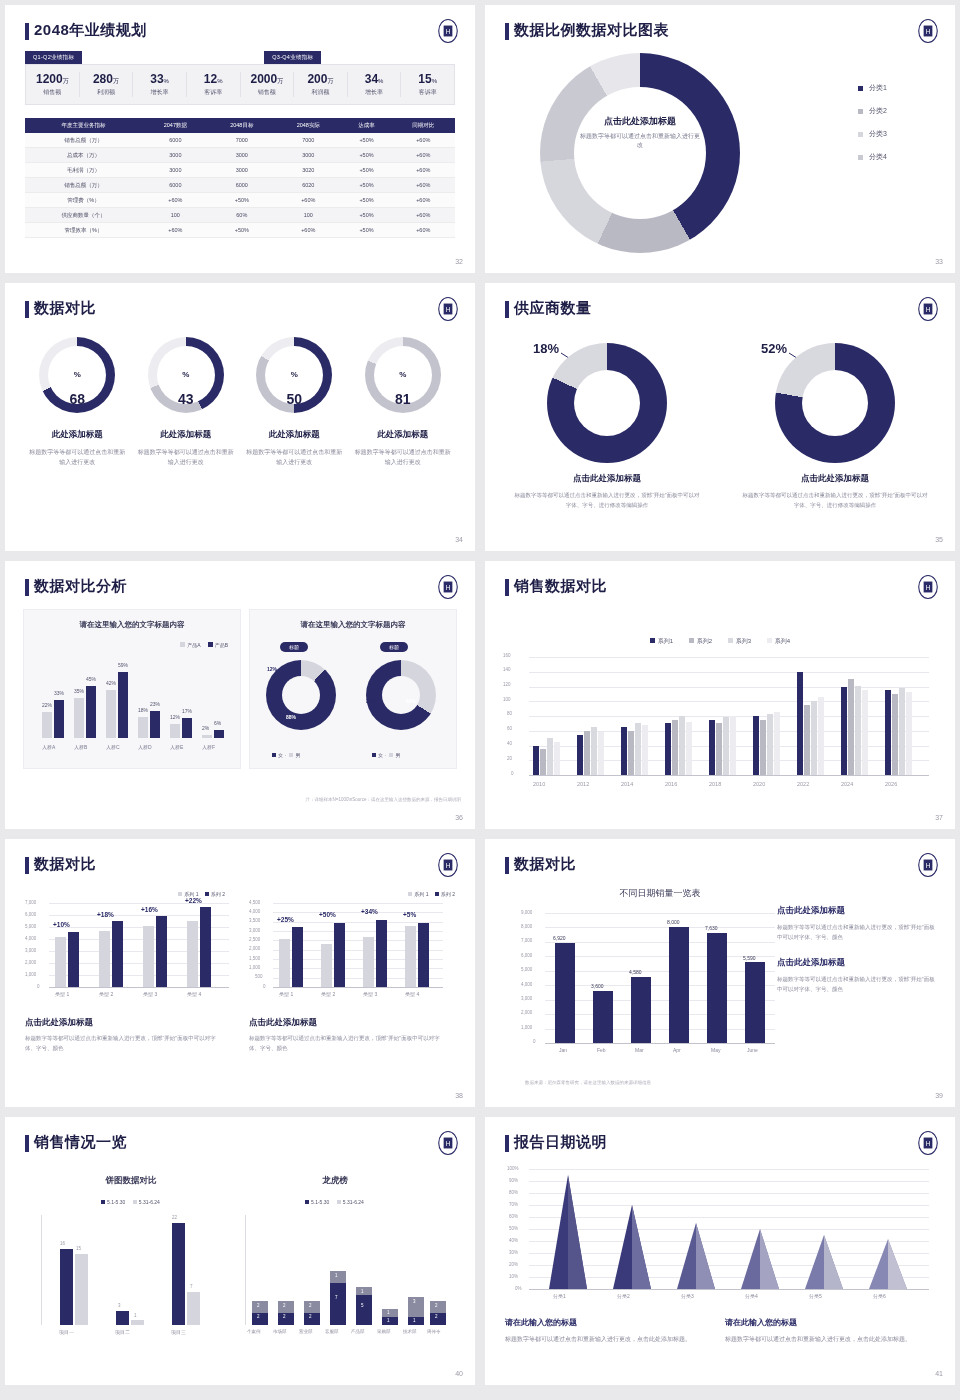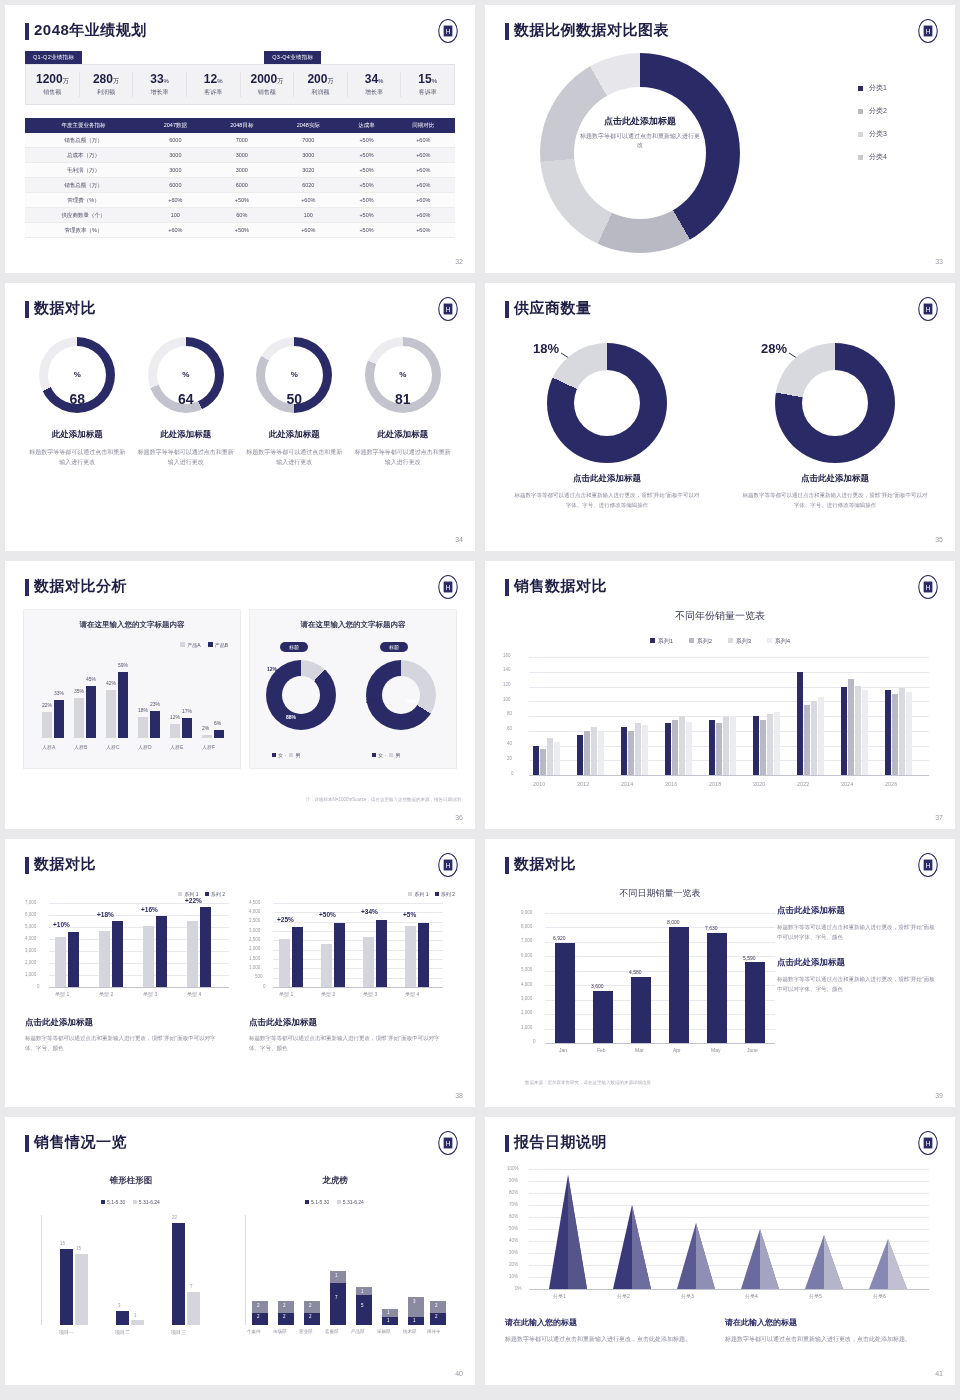--- a/index.html
+++ b/index.html
@@ -317,21 +317,21 @@
     <div class="ringrow">
       <div class="ringcol">
         <div class="ring" style="background:conic-gradient(#2a2a66 0deg 245deg,#ededf1 245deg 360deg)">
           <span><span>68</span><small>%</small></span>
         </div>
         <h4>此处添加标题</h4>
         <p>标题数字等等都可以通过点击和重新输入进行更改</p>
       </div>
       <div class="ringcol">
         <div class="ring" style="background:conic-gradient(#2a2a66 0deg 155deg,#c3c3ce 155deg 250deg,#ededf1 250deg 360deg)">
-          <span><span>64</span><small>%</small></span>
+          <span><span>43</span><small>%</small></span>
         </div>
         <h4>此处添加标题</h4>
         <p>标题数字等等都可以通过点击和重新输入进行更改</p>
       </div>
       <div class="ringcol">
         <div class="ring" style="background:conic-gradient(#2a2a66 0deg 180deg,#c3c3ce 180deg 300deg,#ededf1 300deg 360deg)">
           <span><span>50</span><small>%</small></span>
         </div>
         <h4>此处添加标题</h4>
         <p>标题数字等等都可以通过点击和重新输入进行更改</p>
@@ -360,21 +360,21 @@
     <svg style="position:absolute;left:76px;top:66px;" width="46" height="36">
         <line x1="0" y1="4" x2="44" y2="32" stroke="#2a2a66" stroke-width="1"></line>
       </svg>
     <div class="pie2" style="left:62px;">
       <div class="d" style="background:conic-gradient(#2a2a66 0deg 295deg,#d8d8df 295deg 360deg)"></div>
     </div>
     <div class="pcap" style="left:27px;">
       <h4>点击此处添加标题</h4>
       <p>标题数字等等都可以通过点击和重新输入进行更改，顶部“开始”面板中可以对字体、字号、进行修改等编辑操作</p>
     </div>
-    <div class="pct" style="left:276px; top:58px;">28%</div>
+    <div class="pct" style="left:276px; top:58px;">52%</div>
     <svg style="position:absolute;left:304px;top:66px;" width="46" height="36">
         <line x1="0" y1="4" x2="44" y2="32" stroke="#2a2a66" stroke-width="1"></line>
       </svg>
     <div class="pie2" style="left:290px;">
       <div class="d" style="background:conic-gradient(#2a2a66 0deg 280deg,#d8d8df 280deg 360deg)"></div>
     </div>
     <div class="pcap" style="left:255px;">
       <h4>点击此处添加标题</h4>
       <p>标题数字等等都可以通过点击和重新输入进行更改，顶部“开始”面板中可以对字体、字号、进行修改等编辑操作</p>
     </div>
@@ -477,21 +477,20 @@
 
   <div class="slide">
     <div class="title">销售数据对比</div>
     <div class="logo">
       <svg viewBox="0 0 40 44">
           <ellipse cx="20" cy="22" rx="17" ry="21" fill="none" stroke="#2a2a66" stroke-width="2"></ellipse>
           <rect x="12" y="12" width="16" height="20" fill="#2a2a66"></rect>
           <text x="20" y="27" font-size="12" fill="#fff" text-anchor="middle">H</text>
         </svg>
     </div>
-    <div class="ct">不同年份销量一览表</div>
     <div class="leg-inline">
       <span><i style="background:#2a2a66"></i>系列1</span>
       <span><i style="background:#b9b9c4"></i>系列2</span>
       <span><i style="background:#d9d9e0"></i>系列3</span>
       <span><i style="background:#ececf1"></i>系列4</span>
     </div>
     <div style="position:absolute;left:44px;top:96px;width:400px;height:118px;">
       <div class="gline" style="top:0px;"></div>
         <div class="ytick" style="left:-26px;top:-4px;">160</div>
       <div class="gline" style="top:14.7px;"></div>
@@ -769,21 +768,21 @@
 
   <div class="slide">
     <div class="title">销售情况一览</div>
     <div class="logo">
       <svg viewBox="0 0 40 44">
           <ellipse cx="20" cy="22" rx="17" ry="21" fill="none" stroke="#2a2a66" stroke-width="2"></ellipse>
           <rect x="12" y="12" width="16" height="20" fill="#2a2a66"></rect>
           <text x="20" y="27" font-size="12" fill="#fff" text-anchor="middle">H</text>
         </svg>
     </div>
-    <div style="position:absolute;left:46px;top:58px;width:160px;text-align:center;font-size:8.5px;color:#3a3a58;font-weight:bold;">锥形柱形图</div>
+    <div style="position:absolute;left:46px;top:58px;width:160px;text-align:center;font-size:8.5px;color:#3a3a58;font-weight:bold;">饼图数据对比</div>
     <div style="position:absolute;left:250px;top:58px;width:160px;text-align:center;font-size:8.5px;color:#3a3a58;font-weight:bold;">龙虎榜</div>
     <div style="position:absolute;left:96px;top:82px;font-size:5px;color:#55556e;">
       <span><i style="display:inline-block;width:4px;height:4px;background:#2a2a66;margin-right:2px;"></i><span>5.1-5.30</span></span>
       <span style="margin-left:6px;"><i style="display:inline-block;width:4px;height:4px;background:#d5d5dd;margin-right:2px;"></i><span>5.31-6.24</span></span>
     </div>
     <div style="position:absolute;left:300px;top:82px;font-size:5px;color:#55556e;">
       <span><i style="display:inline-block;width:4px;height:4px;background:#2a2a66;margin-right:2px;"></i><span>5.1-5.30</span></span>
       <span style="margin-left:6px;"><i style="display:inline-block;width:4px;height:4px;background:#d5d5dd;margin-right:2px;"></i><span>5.31-6.24</span></span>
     </div>
 

